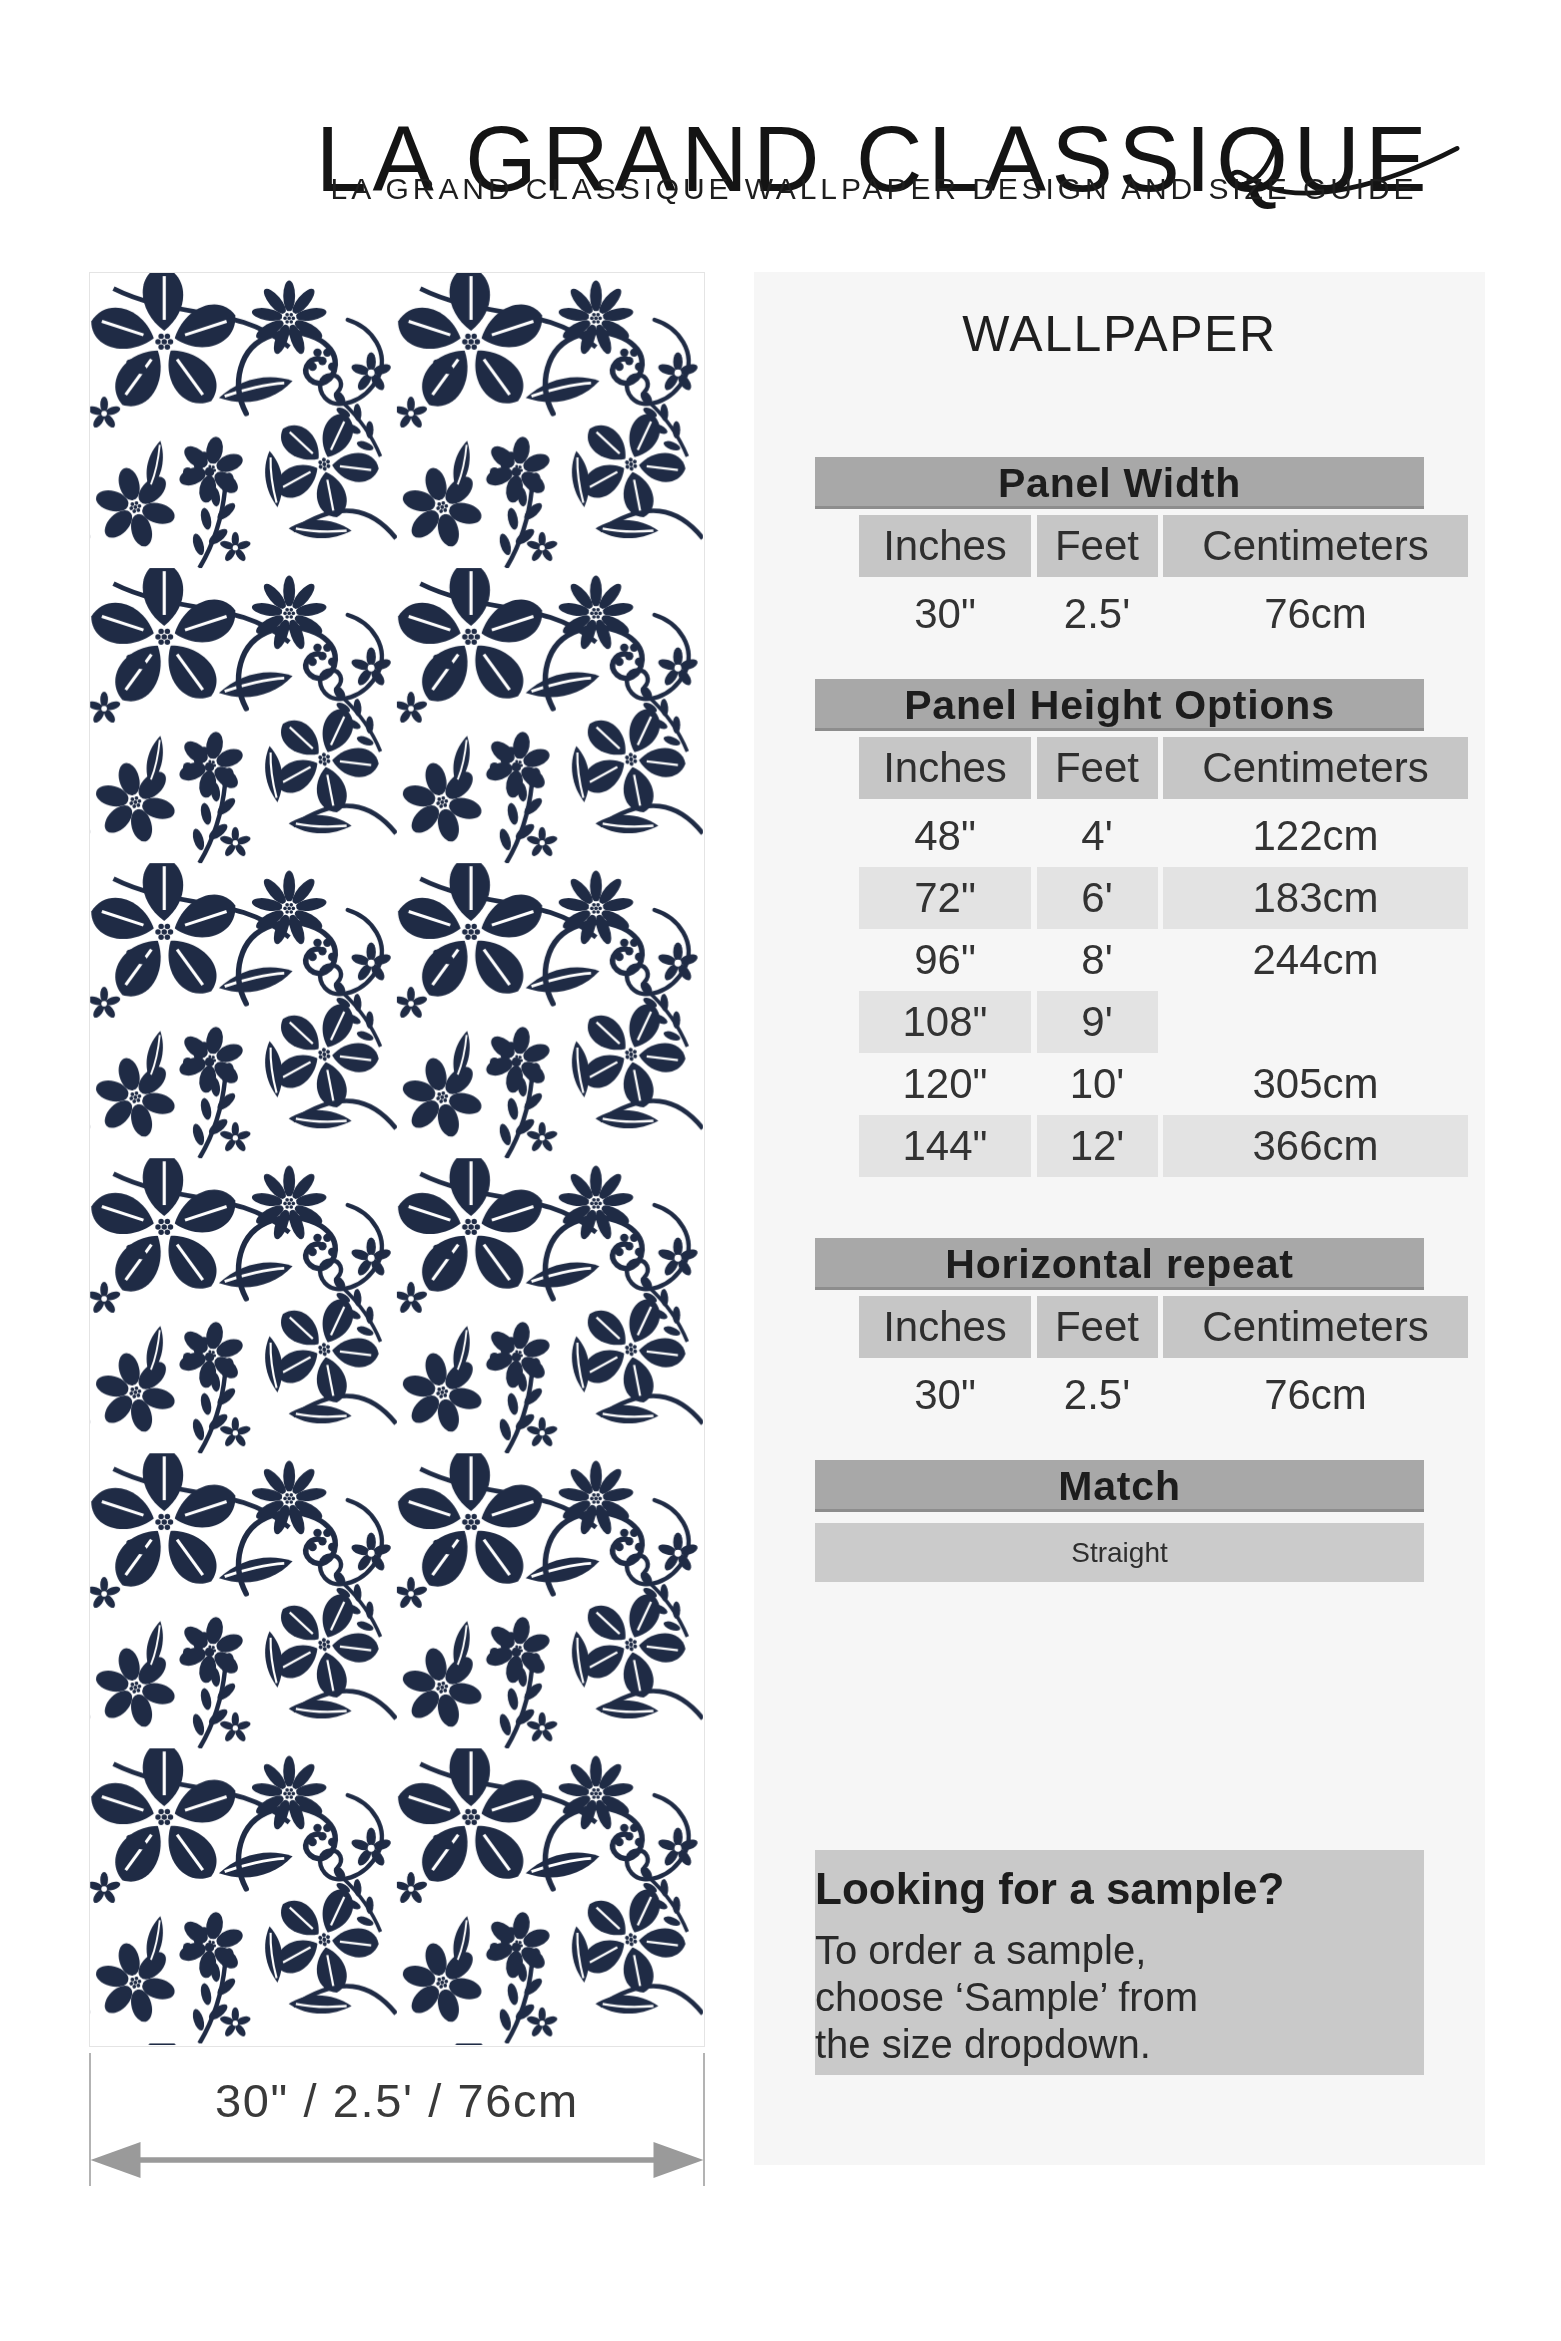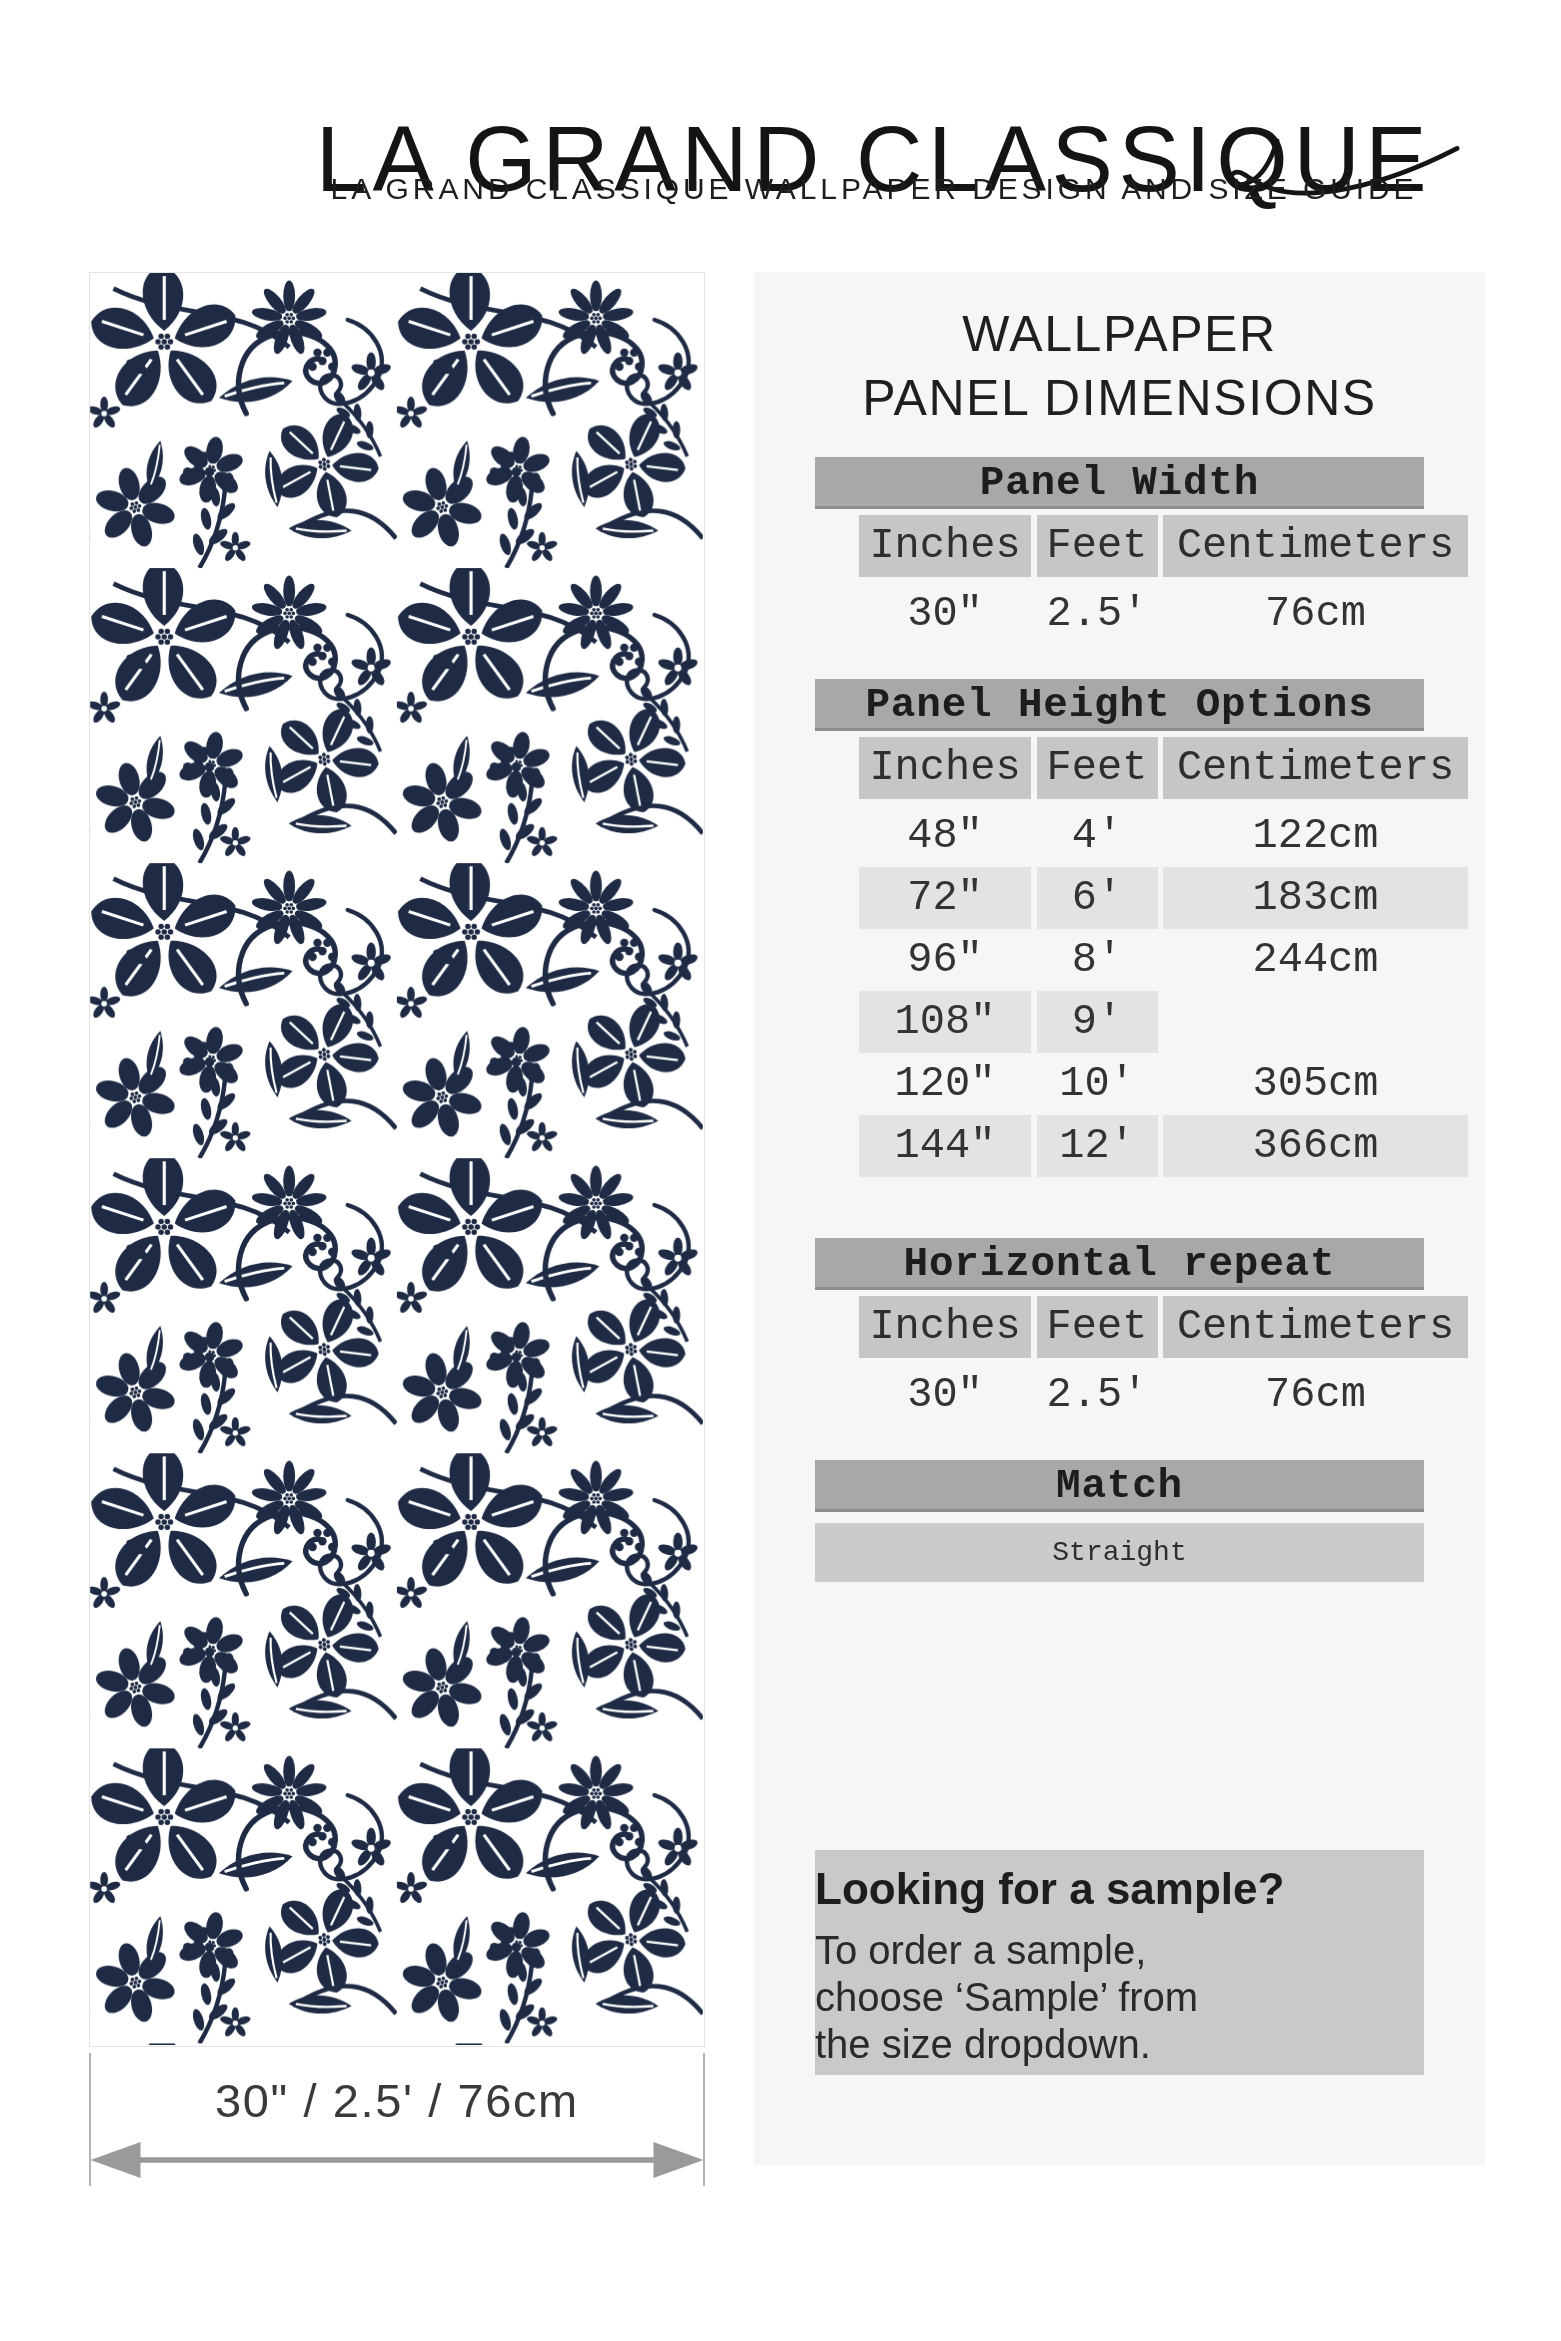--- a/index.html
+++ b/index.html
@@ -33,21 +33,21 @@
   .dim-arrow{position:absolute;left:89px;top:2138px;width:616px;height:44px;}
   
   .info{
     position:absolute;left:754px;top:272px;width:731px;height:1893px;
     background:#f6f6f6;
   }
   .info-heading{
     position:absolute;top:30px;left:0;width:100%;text-align:center;
     font-size:50px;line-height:64px;font-weight:400;letter-spacing:1.6px;color:#1f1f1f;
   }
-  .sec{position:absolute;left:61px;width:609px;font-family:Liberation Mono, monospace;}
+  .sec{position:absolute;left:61px;width:609px;}
   .bar{
     height:52px;line-height:52px;background:#a8a8a8;border-bottom:3.1px solid #8d8d8d;
     text-align:center;font-size:41px;font-weight:bold;color:#1d1d1d;margin-bottom:6.2px;
     box-sizing:border-box;letter-spacing:0.8px;
   }
   .cols,.drow{display:grid;grid-template-columns:172px 121px 305px;column-gap:5.5px;padding-left:44px;}
   .cols{margin-bottom:6.2px;}
   .hc{
     height:62px;line-height:62px;background:#c6c6c6;text-align:center;
     font-size:42px;color:#2e2e2e;
@@ -194,21 +194,20 @@
 <svg class="dim-arrow" viewBox="0 0 789 56">
   <line x1="14" y1="28" x2="775" y2="28" stroke="#9a9a9a" stroke-width="7"></line>
   <polygon points="2,28 66,5 66,51" fill="#9a9a9a"></polygon>
   <polygon points="787,28 723,5 723,51" fill="#9a9a9a"></polygon>
 </svg>
 
 <aside class="info">
 
   <div class="info-heading">
     <div>WALLPAPER</div>
-    <div>PANEL DIMENSIONS</div>
   </div>
 
   <div class="sec" style="top:185px">
     <div class="bar">Panel Width</div>
     <div class="cols">
       <div class="hc">Inches</div>
       <div class="hc">Feet</div>
       <div class="hc">Centimeters</div>
     </div>
     <div class="drow">

